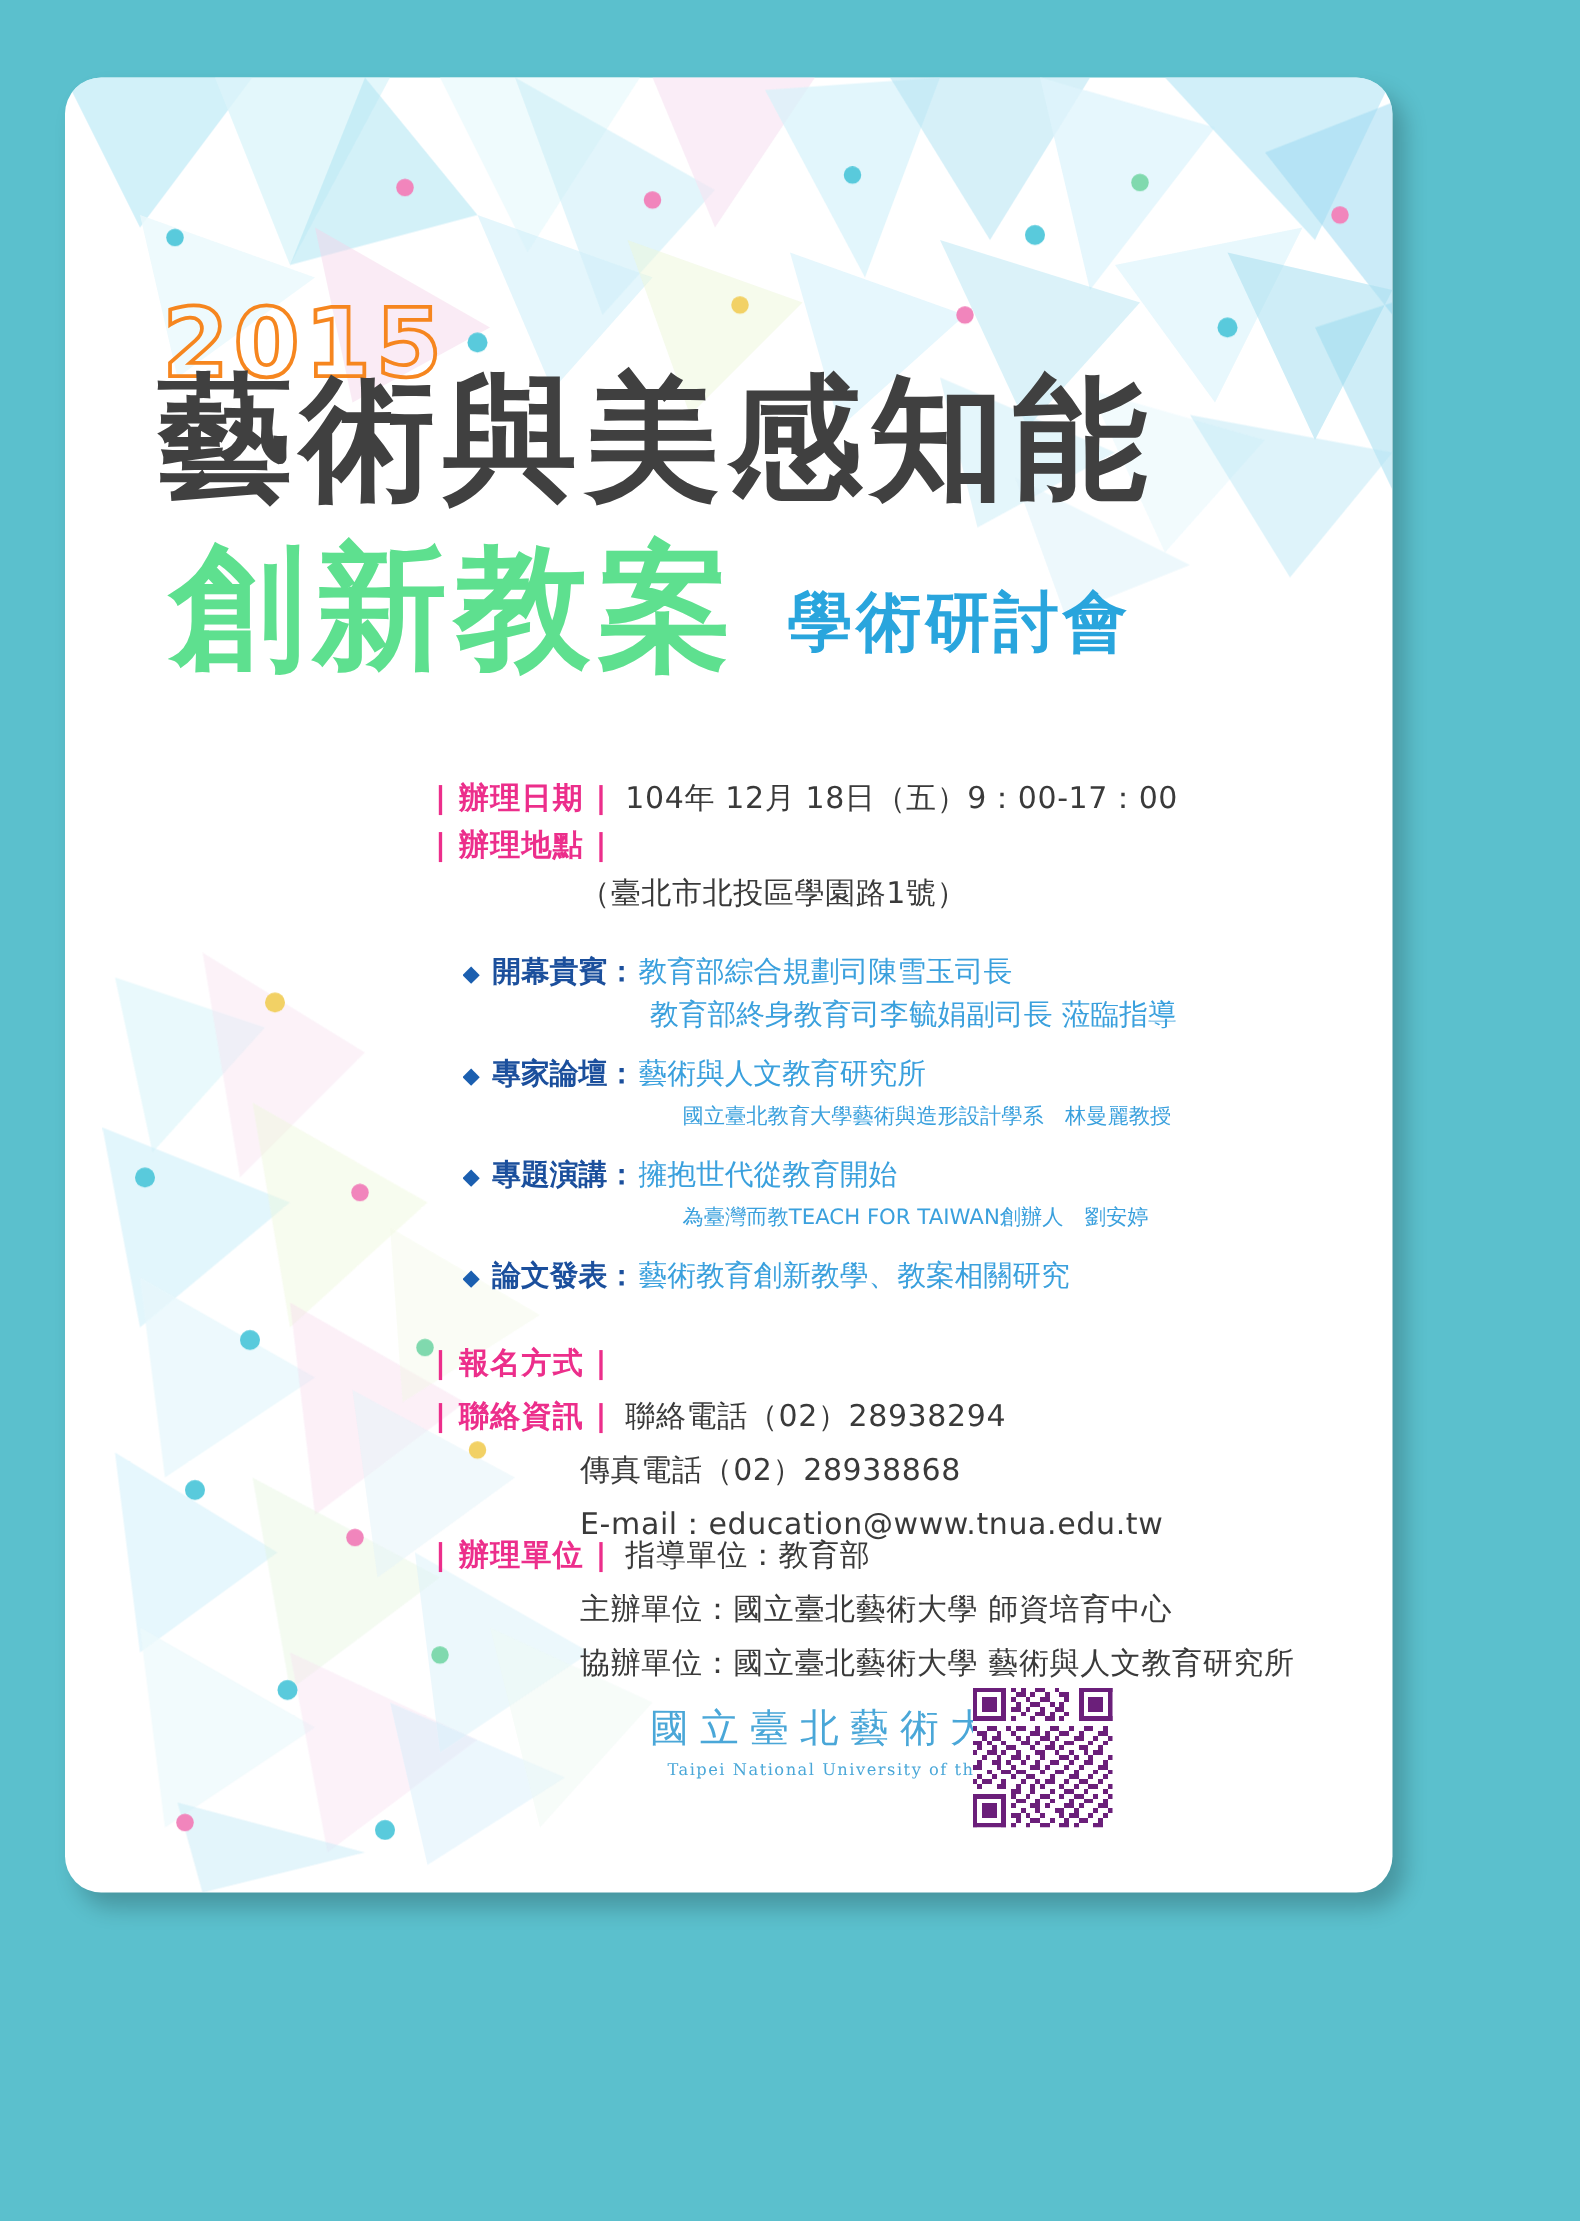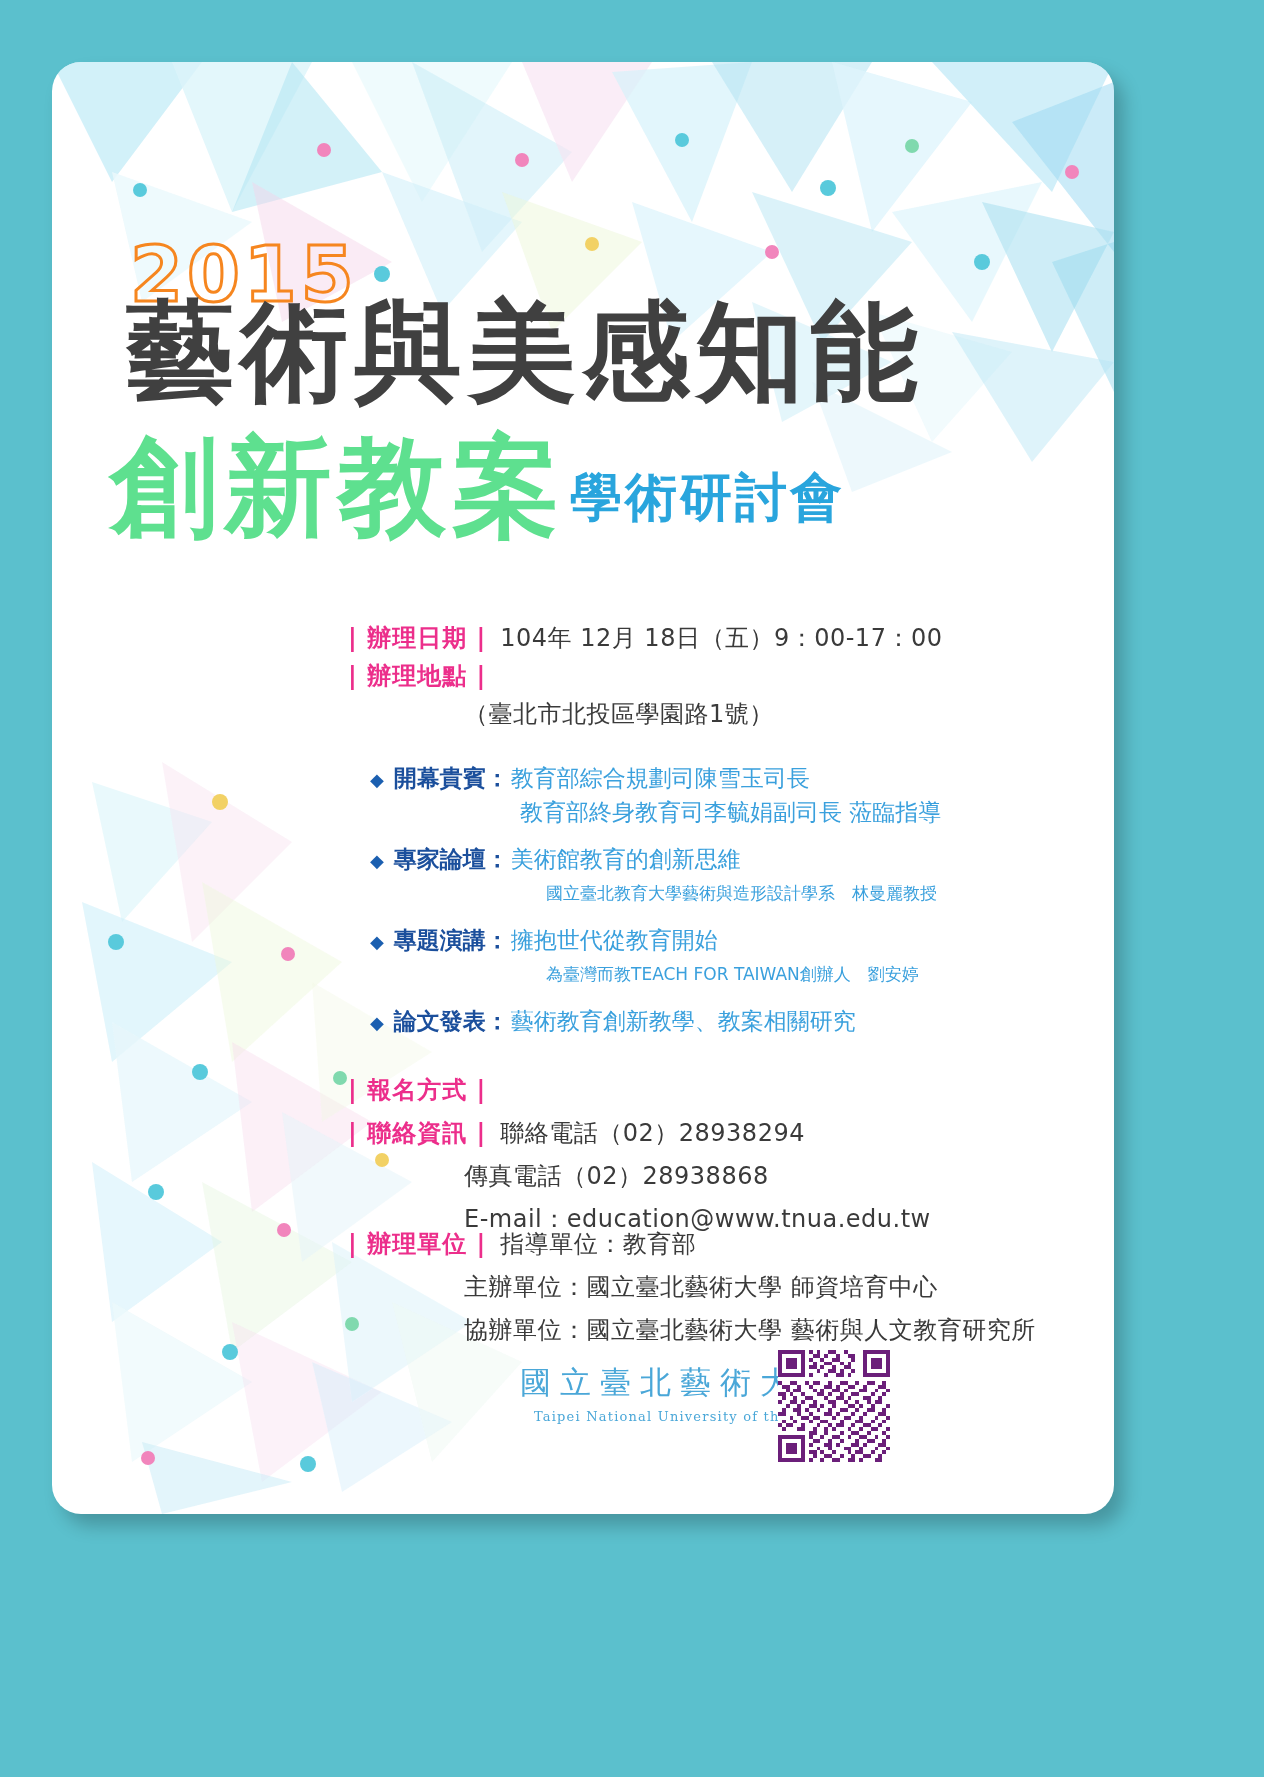--- a/index.html
+++ b/index.html
@@ -63,41 +63,42 @@
     width: 980px;
     font-family: "DejaVu Sans", sans-serif;
     font-size: 108px;
     font-weight: bold;
     line-height: 1.14;
     color: #404040;
     letter-spacing: 6px;
   }
   .title-line2-wrap {
     position: absolute;
-    left: 58px;
+    left: 84px;
     top: 366px;
     width: 980px;
     display: flex;
     align-items: flex-end;
+    gap: 24px;
   }
   .title-line2 {
     font-family: "DejaVu Sans", sans-serif;
     font-size: 108px;
     font-weight: bold;
     color: #5ee08f;
     letter-spacing: 6px;
     line-height: 1.1;
   }
   .title-sub {
     font-family: "DejaVu Sans", sans-serif;
     font-size: 52px;
     font-weight: bold;
     color: #29a5dd;
     letter-spacing: 3px;
-    margin-left: 4px;
+    margin-left: 14px;
     margin-bottom: 14px;
   }
 
   
   .info-block {
     position: absolute;
     left: 296px;
     top: 558px;
     width: 740px;
     font-family: "DejaVu Sans", sans-serif;
@@ -360,21 +361,21 @@
           <span class="prog-title">開幕貴賓：</span>
           <span class="prog-text">教育部綜合規劃司陳雪玉司長</span>
         </div>
         <div class="prog-sub">教育部終身教育司李毓娟副司長 蒞臨指導</div>
       </div>
 
       <div class="prog-item">
         <div class="prog-head">
           <span class="diamond">◆</span>
           <span class="prog-title">專家論壇：</span>
-          <span class="prog-text">美術館教育的創新思維</span>
+          <span class="prog-text">藝術與人文教育研究所</span>
         </div>
         <div class="prog-sub2">國立臺北教育大學藝術與造形設計學系　林曼麗教授</div>
       </div>
 
       <div class="prog-item">
         <div class="prog-head">
           <span class="diamond">◆</span>
           <span class="prog-title">專題演講：</span>
           <span class="prog-text">擁抱世代從教育開始</span>
         </div>

